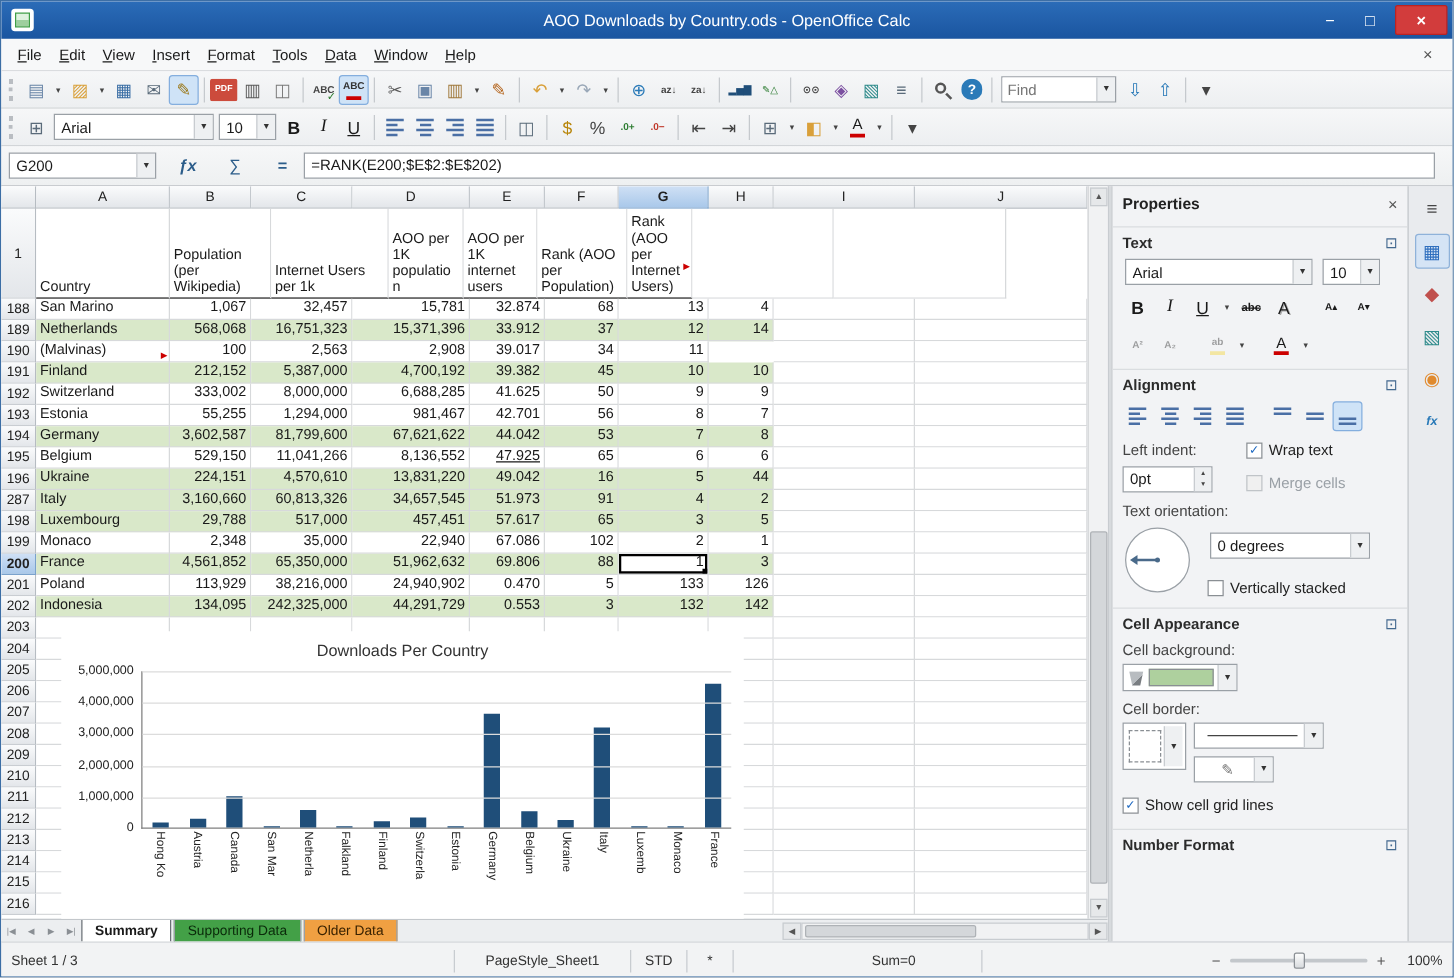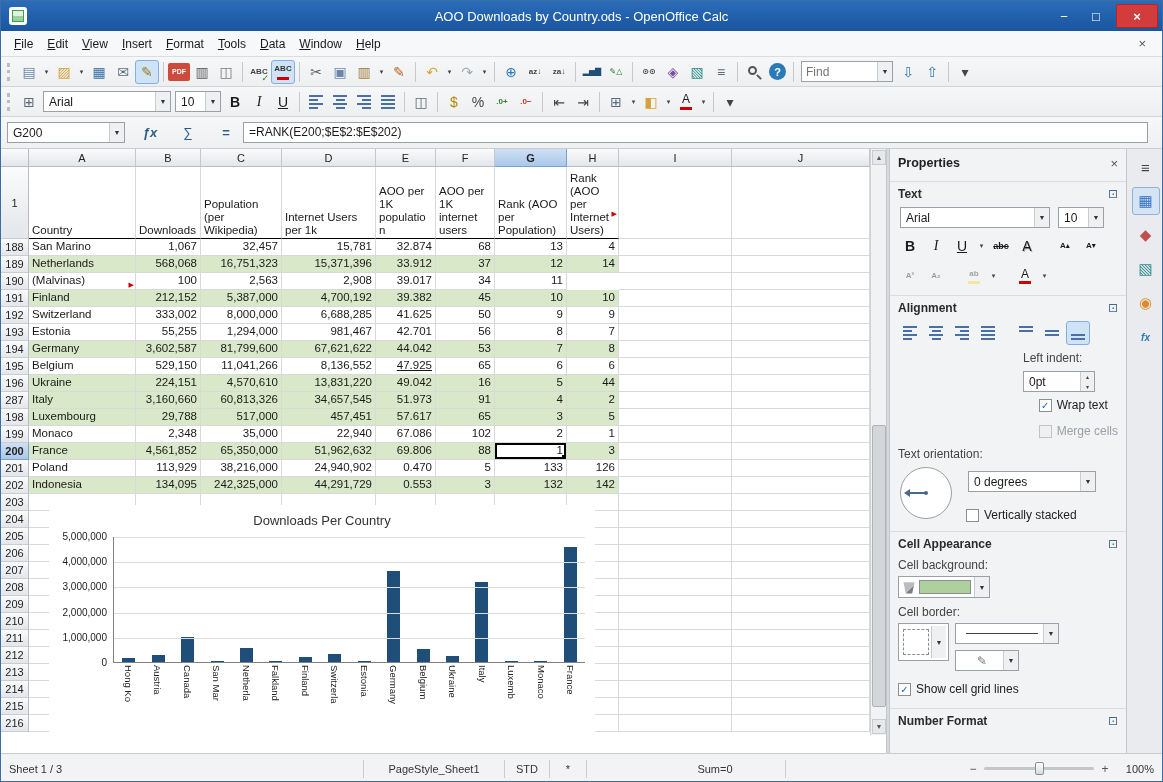--- a/index.html
+++ b/index.html
@@ -426,23 +426,20 @@
             <div class="g-colhead sel" style="width: 72px;">G</div>
             <div class="g-colhead" style="width: 52px;">H</div>
             <div class="g-colhead" style="width: 113px;">I</div>
             <div class="g-colhead" style="width: 138px;">J</div>
           </div>
           <div class="g-row tall">
             <div class="g-rowhead">1</div>
             <div class="g-cell head blackline" style="width: 107px;">
               <span style="width: 100%;">Country</span>
             </div>
-            <div class="g-cell head blackline" style="width: 65px;">
-              <span style="width: 100%;">Downloads</span>
-            </div>
             <div class="g-cell head blackline" style="width: 81px;">
               <span style="width: 100%;">Population (per Wikipedia)</span>
             </div>
             <div class="g-cell head blackline" style="width: 94px;">
               <span style="width: 100%;">Internet Users per 1k</span>
             </div>
             <div class="g-cell head blackline" style="width: 60px;">
               <span style="width: 100%;">AOO per 1K population</span>
             </div>
             <div class="g-cell head blackline" style="width: 59px;">
@@ -955,20 +952,36 @@
             </span>
           </div>
       </div>
 
       <div class="vscroll">
         <span class="sarrow">▲</span>
         <span class="vthumb"></span>
         <span class="sarrow bottom">▼</span>
       </div>
 
+      <div class="tabrow" id="tabrow">
+          <span class="tnav">|◀</span>
+          <span class="tnav">◀</span>
+          <span class="tnav">▶</span>
+          <span class="tnav">▶|</span>
+          <span class="stab active">Summary</span>
+          <span class="stab" style="background: rgb(67, 160, 71); color: rgb(10, 42, 10);">Supporting Data</span>
+          <span class="stab" style="background: rgb(240, 160, 66); color: rgb(58, 34, 0);">Older Data</span>
+          <span class="hscroll">
+            <span class="sarrow">◀</span>
+            <span class="htrack">
+              <span class="hthumb"></span>
+            </span>
+            <span class="sarrow">▶</span>
+          </span>
+        </div>
     </div>
 
     <div class="splitter"></div>
 
     <div class="props">
       <div class="props-head">
         <span class="props-title">Properties</span>
         <span class="props-close">×</span>
       </div>
 
@@ -1074,21 +1087,21 @@
               <span class="vl-line"></span>
             </span>
           </span>
           <span class="ticon pressed vlinesicon">
             <span class="vl-wrap vl-bottom">
               <span class="vl-line"></span>
               <span class="vl-line"></span>
             </span>
           </span>
         </div>
-      <div class="prow" style="align-items:flex-end;flex-direction:column;">
+      <div class="prow" style="align-items:center;">
         <div class="col" style="width:95px;">
           <span class="plabel" style="padding:0;">Left indent:</span>
           <span class="spinner">
             <span class="spin-val">0pt</span>
             <span class="spin-btns">
               <span>▴</span>
               <span>▾</span>
             </span>
           </span>
         </div>

